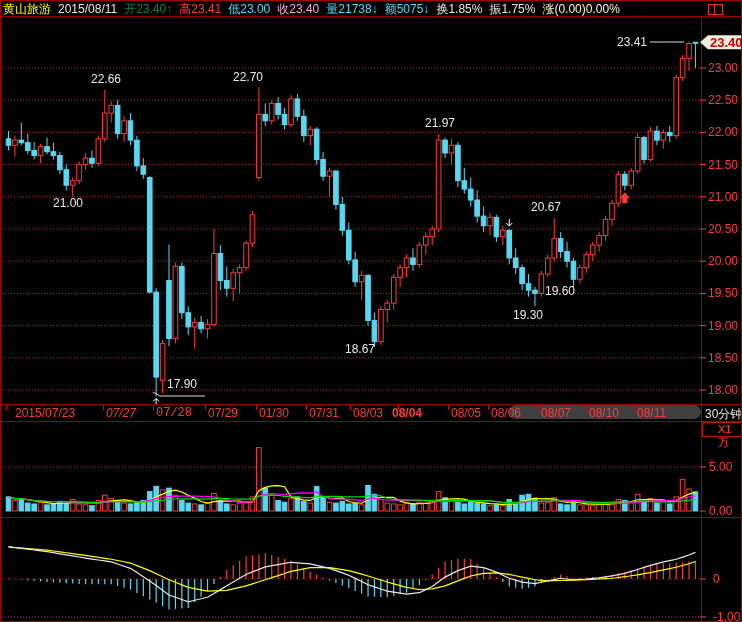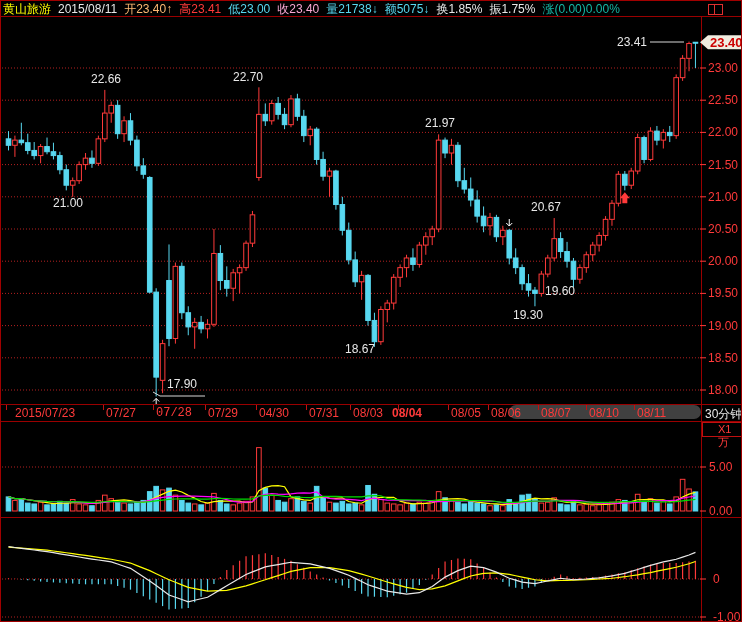--- a/index.html
+++ b/index.html
@@ -23,29 +23,29 @@
   #vol-unit-box{left:701px;top:421px;border:1px solid #c01010;color:#ff3a3a;font-size:11px;
                 padding:0 15px;height:13px;line-height:13px;}
 </style>
 </head>
 <body>
 
 <div id="stage">
   <div id="header" class="abs">
       <span style="color: rgb(255, 255, 0);">黄山旅游</span>
       <span style="color: rgb(232, 232, 232);">2015/08/11</span>
-      <span style="color: #fdba74;">开23.40↑</span>
+      <span style="color: #15803d;">开23.40↑</span>
       <span style="color: rgb(255, 58, 58);">高23.41</span>
       <span style="color: rgb(88, 216, 240);">低23.00</span>
       <span style="color: #f9a8d4;">收23.40</span>
       <span style="color: rgb(88, 216, 240);">量21738↓</span>
       <span style="color: rgb(88, 216, 240);">额5075↓</span>
       <span style="color: rgb(232, 232, 232);">换1.85%</span>
       <span style="color: rgb(232, 232, 232);">振1.75%</span>
-      <span style="color: #14b8a6;">涨(0.00)0.00%</span>
+      <span style="color: #fef9c3;">涨(0.00)0.00%</span>
     </div>
   <div id="period-icon" class="abs" title=""></div>
 
   <div class="hline abs" style="top:15px"></div>
   <div class="hline abs" style="top:403px"></div>
   <div class="hline abs" style="top:420px"></div>
   <div class="hline abs" style="top:516px"></div>
   <div class="vline abs" style="left:700px"></div>
 
   <svg id="main-svg" width="742" height="388" viewBox="0 15 742 388" style="top:15px">
@@ -318,27 +318,27 @@
         <text x="709" y="45.740000000000094" fill="#cc0000" font-size="13" font-family="&quot;Liberation Sans&quot;,&quot;DejaVu Sans&quot;,sans-serif" text-anchor="start" font-weight="bold">23.40</text>
       </g>
     </svg>
 
   <div id="date-strip" class="abs">
     <div id="range-pill" style="left: 508px; width: 192px;"></div>
     <span id="period-label">30分钟</span>
   <div class="date-tick" style="left: 5px;"></div>
       <span class="date-label" style="left: 14px;">2015/07/23</span>
       <div class="date-tick" style="left: 102px;"></div>
-      <span class="date-label" style="left: 105px;">07/27</span>
+      <span class="date-label" style="left: 105px; font-style: italic;">07/27</span>
       <div class="date-tick" style="left: 152px;"></div>
       <span class="date-label" style="left: 155px; font-family: Liberation Mono, monospace;">07/28</span>
       <div class="date-tick" style="left: 204px;"></div>
       <span class="date-label" style="left: 207px;">07/29</span>
       <div class="date-tick" style="left: 255px;"></div>
-      <span class="date-label" style="left: 258px;">04/30</span>
+      <span class="date-label" style="left: 258px;">01/30</span>
       <div class="date-tick" style="left: 305px;"></div>
       <span class="date-label" style="left: 308px;">07/31</span>
       <div class="date-tick" style="left: 349px;"></div>
       <span class="date-label" style="left: 352px;">08/03</span>
       <div class="date-tick" style="left: 397px;"></div>
       <span class="date-label" style="left: 391px; font-weight: bold;">08/04</span>
       <div class="date-tick" style="left: 447px;"></div>
       <span class="date-label" style="left: 450px;">08/05</span>
       <div class="date-tick" style="left: 487px;"></div>
       <span class="date-label" style="left: 490px;">08/06</span>

